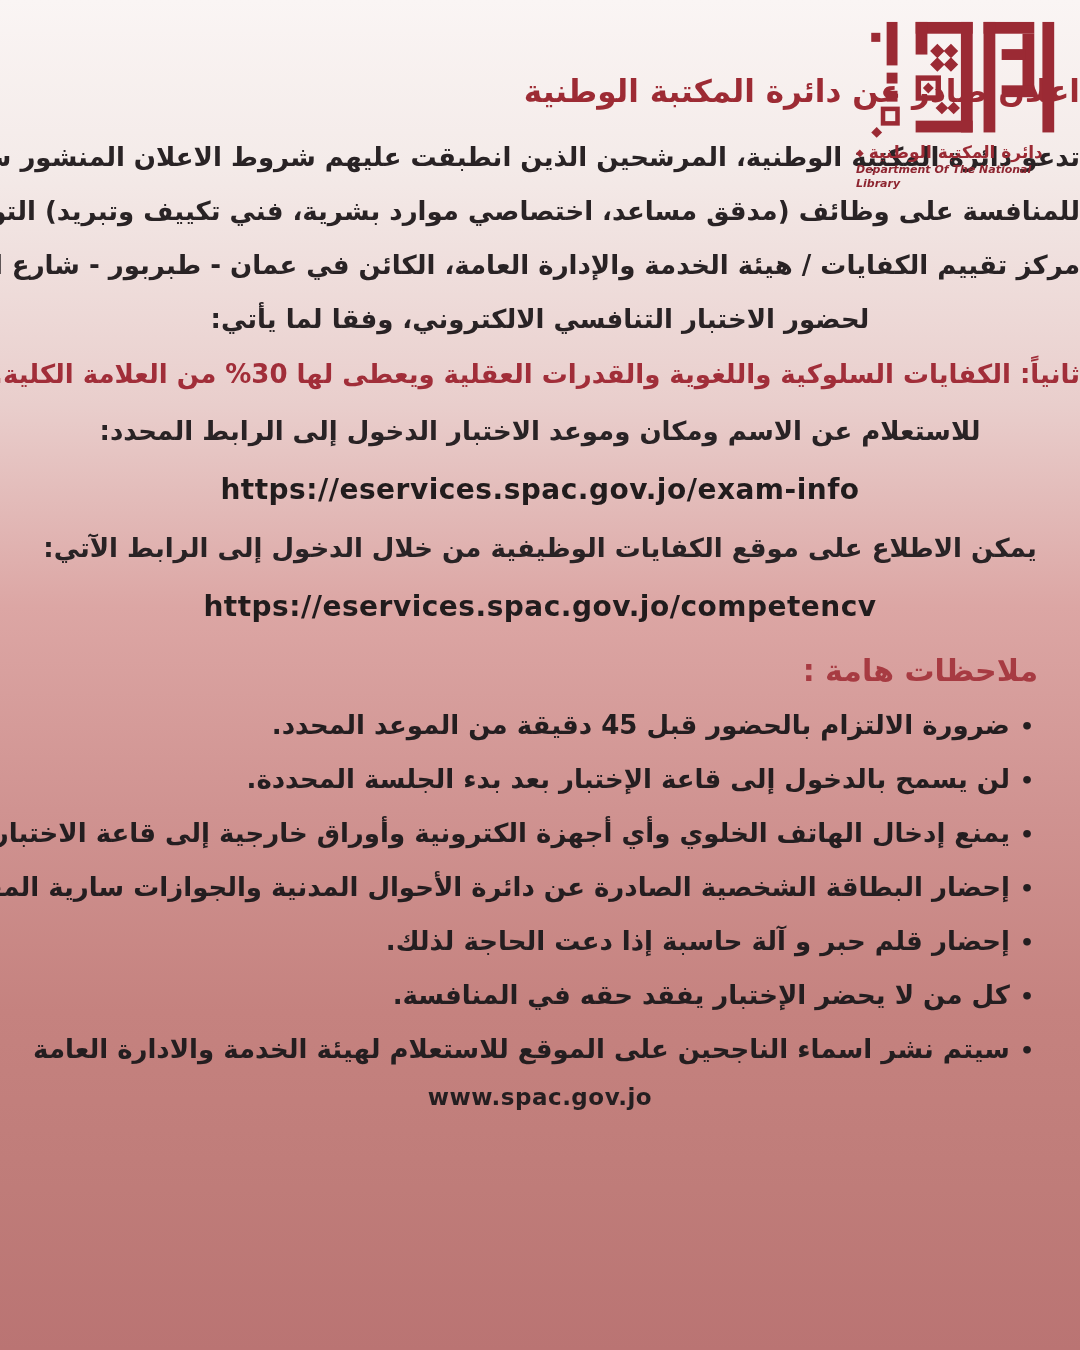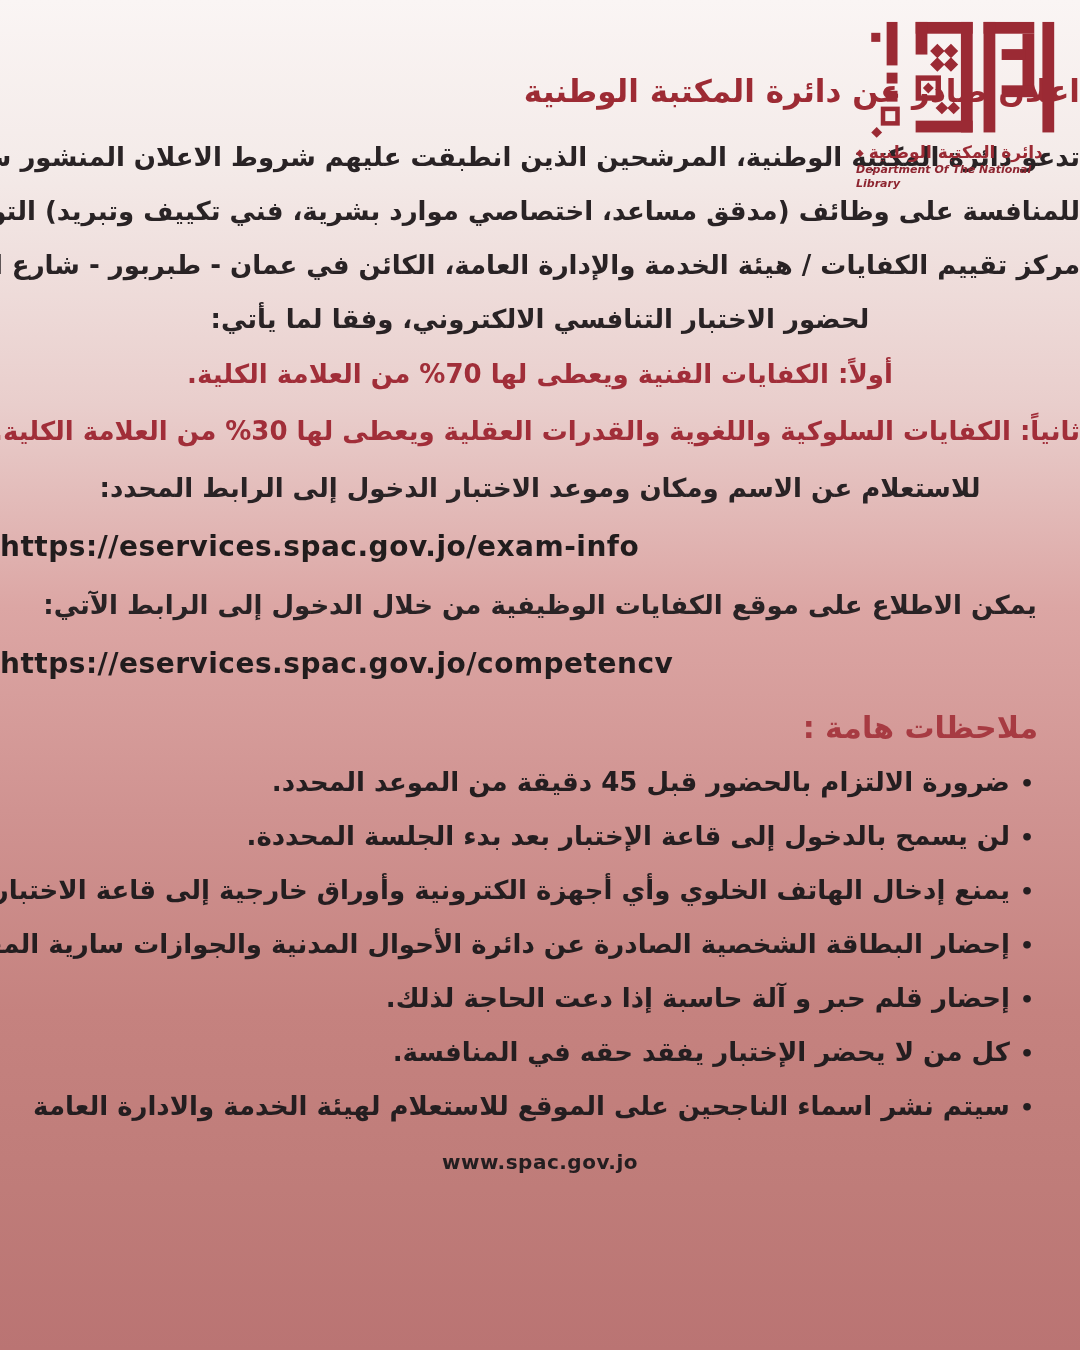--- a/index.html
+++ b/index.html
@@ -17,25 +17,25 @@
   .logo-ar{font-size:17px;font-weight:bold;color:#9b2a34;line-height:20px;margin-top:2px;}
   .logo-ar .dmd{font-size:10px;vertical-align:2px;padding-right:5px;}
   .logo-en{font-size:11px;font-weight:bold;font-style:italic;color:#8e2530;line-height:14px;direction:ltr;}
 
   
   .title{margin-top:68px;font-size:31px;line-height:46px;font-weight:bold;color:#9d2b34;text-align:right;white-space:nowrap;}
   .intro{margin-top:16px;}
   .line{font-size:26px;line-height:54px;font-weight:bold;color:#292325;text-align:center;white-space:nowrap;}
   .red{color:#a12e39;line-height:57px;}
   .info{line-height:57px;}
-  .url{direction:ltr;font-size:28px;line-height:60px;font-weight:bold;color:#211c1d;letter-spacing:.5px;}
+  .url{direction:ltr;font-size:28px;line-height:60px;font-weight:bold;color:#211c1d;text-align:center;letter-spacing:.5px;}
   .notes-heading{margin-top:6px;font-size:30px;line-height:56px;font-weight:bold;color:#a73b42;text-align:right;padding-left:0;padding-right:42px;margin-left:12px;}
   .bullet{font-size:26px;line-height:53px;font-weight:bold;color:#241e20;text-align:right;padding-right:46px;white-space:nowrap;}
   .bullet .marker{padding-left:10px;font-size:22px;}
-  .site{direction:ltr;margin-top:8px;font-size:20px;line-height:40px;font-weight:bold;color:#241e20;text-align:center;letter-spacing:.5px;}
+  .site{direction:ltr;font-size:23px;line-height:40px;font-weight:bold;color:#241e20;text-align:center;letter-spacing:.5px;}
 </style>
 </head>
 <body>
 
 <div class="poster">
 
   <div class="logo-block">
     <svg class="logo-mark" width="192" height="122" viewBox="0 0 212 134" fill="#9b2a34" xmlns="http://www.w3.org/2000/svg">
 
       <rect x="197" y="4" width="13" height="122"></rect>
@@ -71,21 +71,20 @@
 
   <div class="title">اعلان صادر عن دائرة المكتبة الوطنية</div>
 
   <div class="intro">
     <div class="line">تدعو دائرة المكتبة الوطنية، المرشحين الذين انطبقت عليهم شروط الاعلان المنشور سابقا ،</div>
     <div class="line">للمنافسة على وظائف (مدقق مساعد، اختصاصي موارد بشرية، فني تكييف وتبريد) التواجد في</div>
     <div class="line">مركز تقييم الكفايات / هيئة الخدمة والإدارة العامة، الكائن في عمان - طبربور - شارع الأقصى ،</div>
     <div class="line">لحضور الاختبار التنافسي الالكتروني، وفقا لما يأتي:</div>
   </div>
 
-  <div class="line red">أولاً: الكفايات الفنية ويعطى لها 70% من العلامة الكلية.</div>
   <div class="line red">ثانياً: الكفايات السلوكية واللغوية والقدرات العقلية ويعطى لها 30% من العلامة الكلية.</div>
 
   <div class="line info">للاستعلام عن الاسم ومكان وموعد الاختبار الدخول إلى الرابط المحدد:</div>
   <div class="url">https://eservices.spac.gov.jo/exam-info</div>
   <div class="line info">يمكن الاطلاع على موقع الكفايات الوظيفية من خلال الدخول إلى الرابط الآتي:</div>
   <div class="url">https://eservices.spac.gov.jo/competencv</div>
 
   <div class="notes-heading">ملاحظات هامة :</div>
 
   <div>

